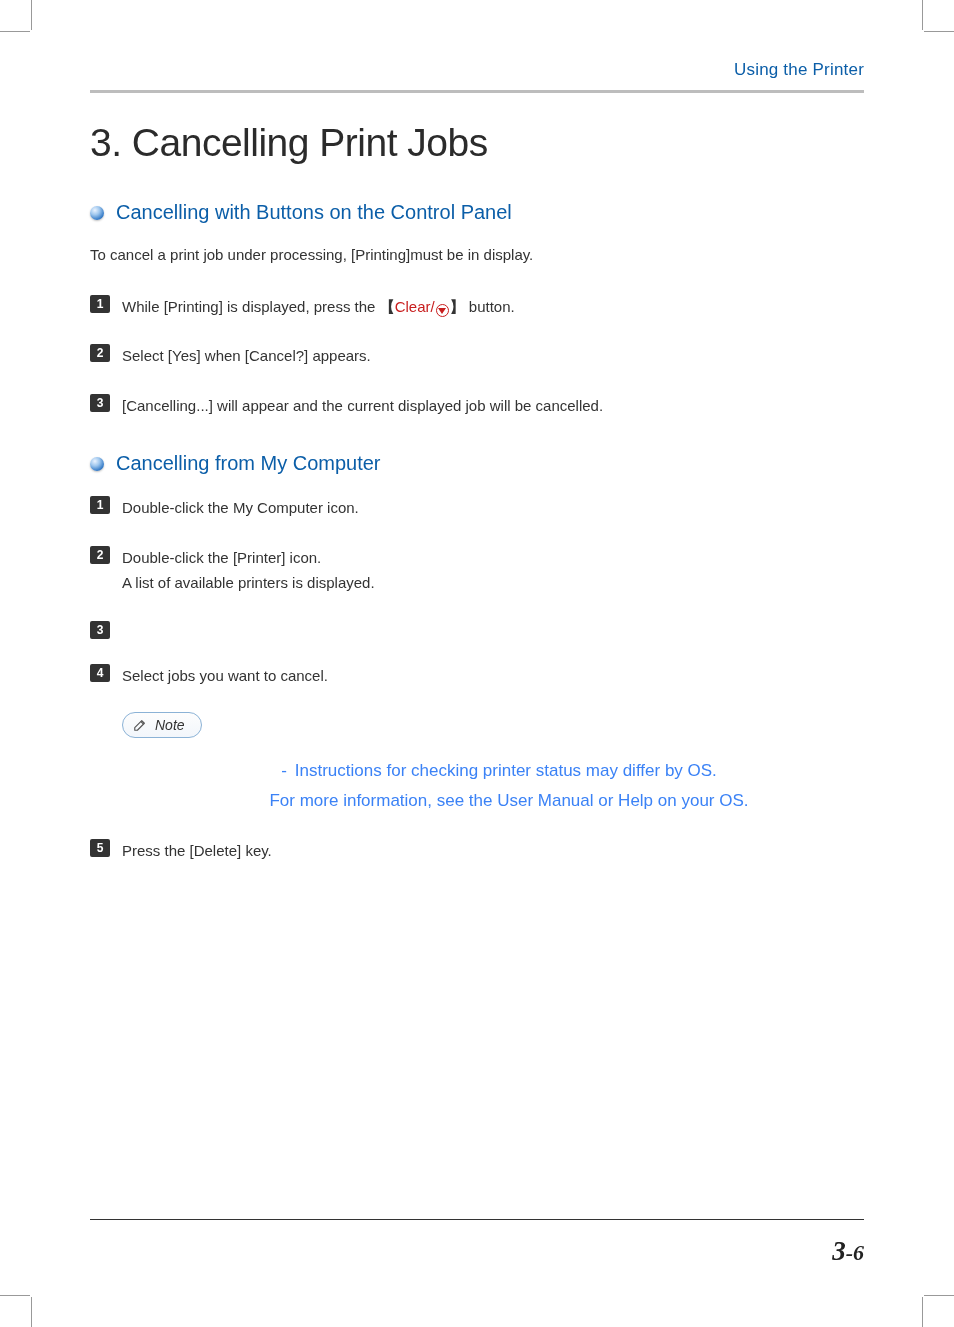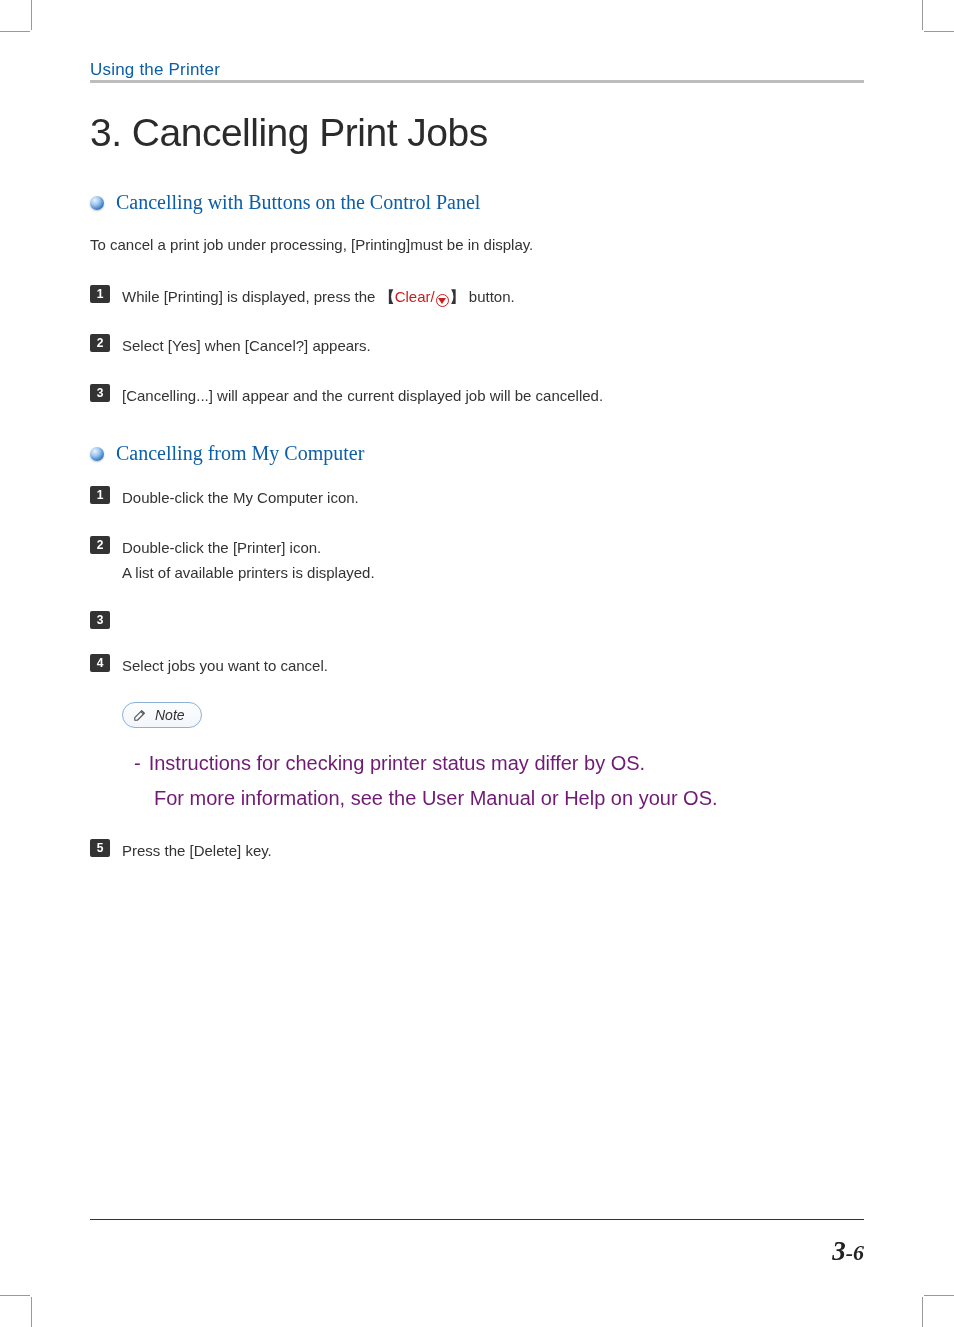--- a/index.html
+++ b/index.html
@@ -24,42 +24,42 @@
   .page {
     position: absolute;
     left: 90px;
     right: 90px;
     top: 60px;
     bottom: 60px;
   }
   .header-label {
     color: #0b5ea8;
     font-size: 17px;
-    margin-bottom: 0;
+    margin-bottom: 10px;
     letter-spacing: 0.2px;
+    text-align: right;
   }
   .header-rule {
     height: 3px;
     background: #bdbdbd;
     margin-bottom: 28px;
   }
   .chapter-title {
     font-size: 39px;
     font-weight: 400;
     color: #2b2b2b;
     margin-bottom: 36px;
     font-family: Arial, Helvetica, sans-serif;
     letter-spacing: -0.5px;
   }
   .section-head {
     display: flex;
     align-items: center;
     margin-bottom: 20px;
     gap: 12px;
-    font-family: Liberation Serif, serif;
   }
   .bullet3d {
     width: 14px; height: 14px; border-radius: 50%;
     background: radial-gradient(circle at 35% 30%, #eaf3ff 0%, #9fc7ee 35%, #3b7fc9 70%, #1d5aa0 100%);
     box-shadow: 0 1px 2px rgba(0,0,0,.25);
     flex: none;
   }
   .section-title {
     color: #0b5ea8;
     font-size: 20px;
@@ -126,24 +126,25 @@
     margin-bottom: 18px;
     font-style: italic;
   }
   .pencil-icon {
     width: 14px; height: 14px;
     display: inline-block;
   }
   .pencil-icon svg { display:block; }
   .note-label { font-size: 14px; color: #333; }
   .note-list {
-    font-size: 20px;
-    color: #701a75;
+    font-size: 17px;
+    color: #3b82f6;
     line-height: 1.75;
     padding-left: 12px;
+    text-align: center;
   }
   .note-list .dash { margin-right: 8px; }
   .note-list .nl2 { display:block; margin-left: 20px; }
 
   .footer {
     position: absolute;
     left: 0; right: 0; bottom: 0;
   }
   .footer-rule {
     height: 1px;

